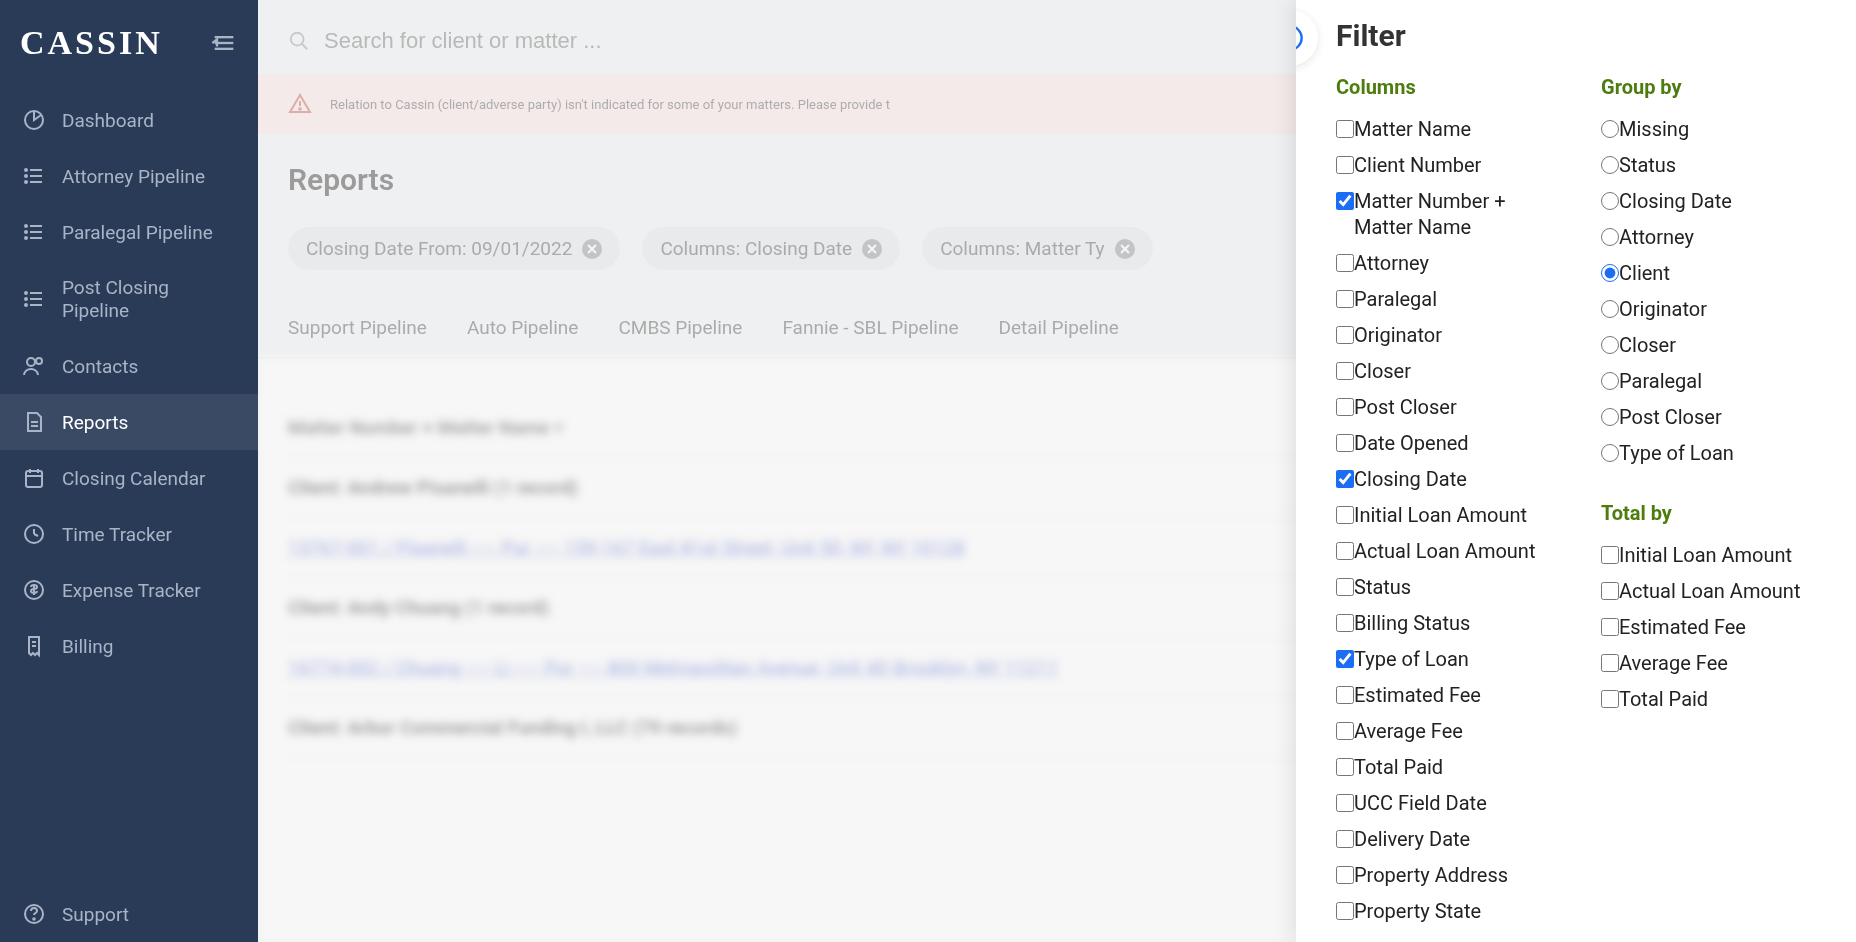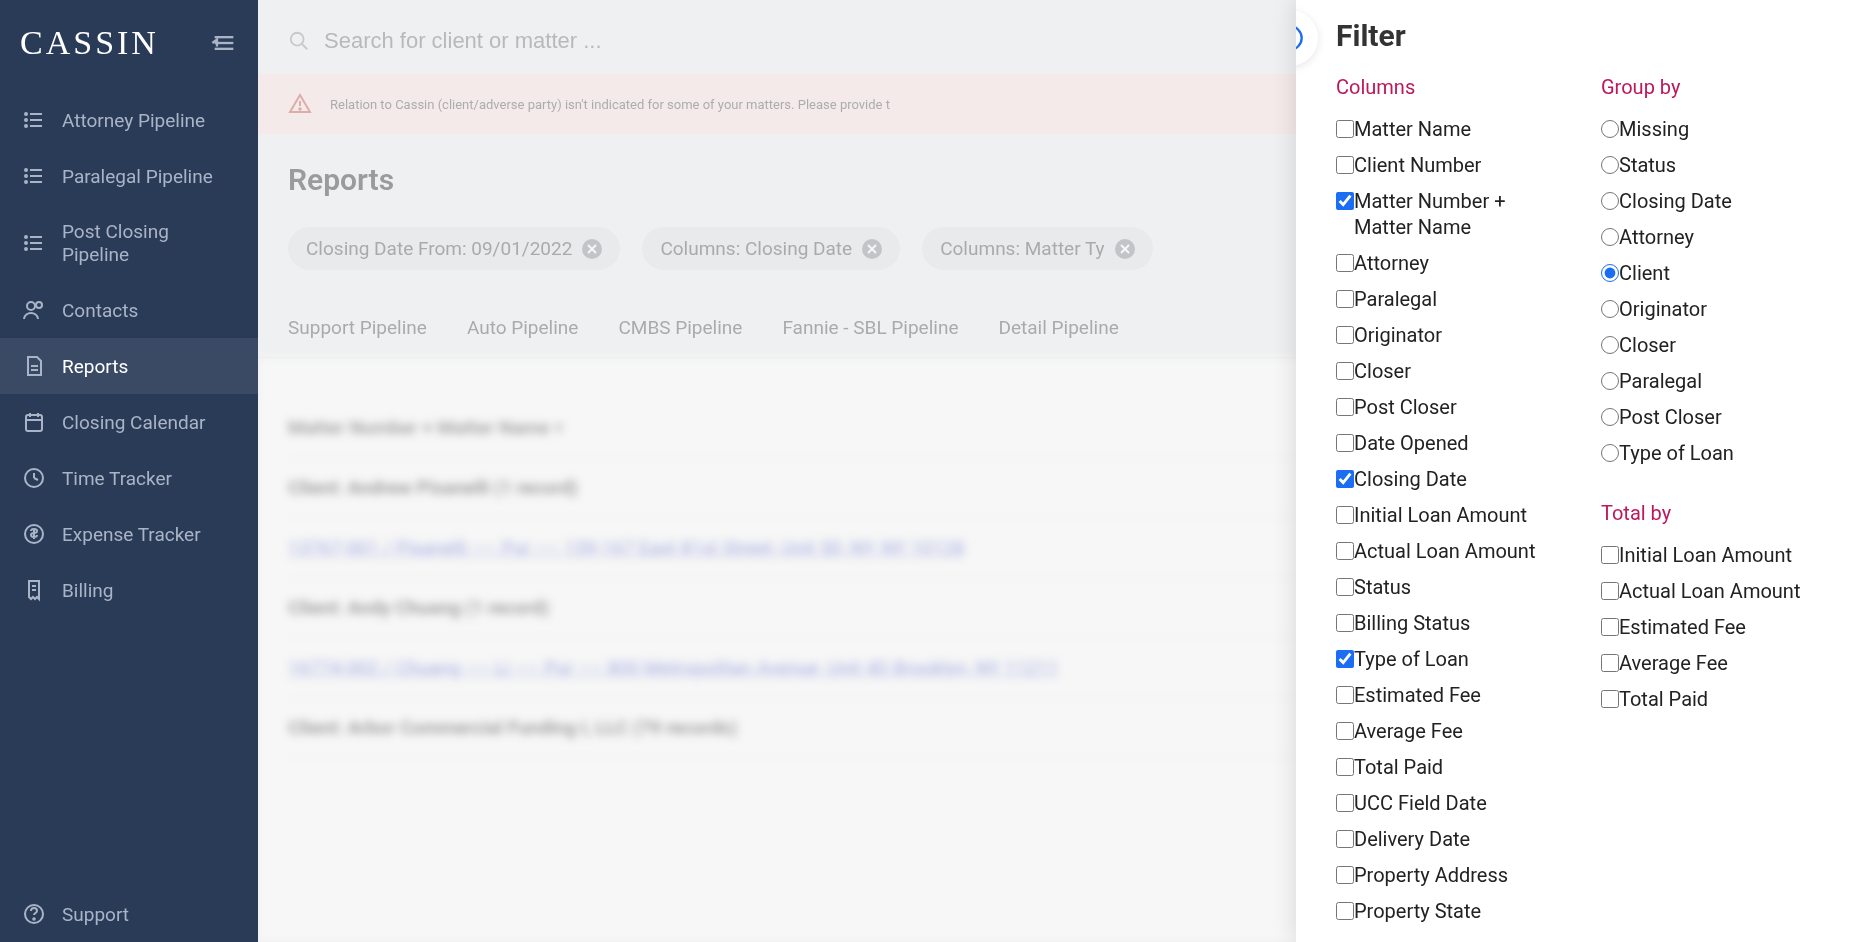--- a/index.html
+++ b/index.html
@@ -2,21 +2,21 @@
 <html><head>
 <meta charset="utf-8">
 <style>
   * { box-sizing: border-box; margin: 0; padding: 0; }
   html, body { width: 1856px; height: 942px; font-family: -apple-system, BlinkMacSystemFont, "Segoe UI", Roboto, sans-serif; overflow: hidden; }
   body { display: flex; background: #f5f5f5; color: #333; }
 
   
   .sidebar { width: 258px; background: #2a3b58; color: #a9b4c6; display: flex; flex-direction: column; flex-shrink: 0; }
   .sidebar-header { display: flex; align-items: center; justify-content: space-between; padding: 24px 20px 30px 20px; }
-  .logo { color: #fff; font-size: 34px; font-weight: 400; letter-spacing: 3px; font-family: Georgia, serif; }
+  .logo { color: #fff; font-size: 34px; font-weight: 700; letter-spacing: 3px; font-family: Georgia, serif; }
   .collapse-icon { width: 28px; height: 28px; display: flex; align-items: center; justify-content: center; }
   .nav { flex: 1; display: flex; flex-direction: column; }
   .nav-item { display: flex; align-items: center; gap: 16px; padding: 16px 22px; font-size: 19px; cursor: pointer; }
   .nav-item.active { background: rgba(255,255,255,0.08); color: #fff; }
   .nav-icon { width: 24px; height: 24px; display: flex; align-items: center; justify-content: center; flex-shrink: 0; }
   .nav-spacer { flex: 1; }
 
   
   .main { flex: 1; position: relative; background: #eef0f2; display: flex; flex-direction: column; overflow: hidden; }
   .topbar { display: flex; align-items: center; padding: 28px 30px 20px 30px; gap: 20px; }
@@ -50,21 +50,21 @@
   
   .dim { position: absolute; inset: 0; background: rgba(240,240,240,0.55); pointer-events: none; }
 
   
   .filter-panel { position: absolute; top: 0; right: 0; height: 100%; width: 560px; background: #fff; box-shadow: -4px 0 20px rgba(0,0,0,0.1); padding: 18px 30px 30px 40px; overflow-y: auto; }
   .filter-close { position: absolute; top: 10px; left: -34px; width: 56px; height: 56px; border-radius: 50%; background: #fff; display: flex; align-items: center; justify-content: center; box-shadow: 0 2px 8px rgba(0,0,0,0.1); cursor: pointer; }
   .filter-close svg { width: 28px; height: 28px; }
   .filter-title { font-size: 30px; font-weight: 700; margin-bottom: 22px; }
   .filter-body { display: flex; gap: 40px; }
   .filter-col { flex: 1; }
-  .filter-section-title { font-size: 20px; color: #be185d; margin-bottom: 12px; }
+  .filter-section-title { font-size: 20px; color: #4d7c0f; margin-bottom: 12px; font-weight: bold; }
   .filter-section { margin-bottom: 30px; }
   .check-row { display: flex; align-items: flex-start; gap: 0; padding: 5px 0; font-size: 20px; color: #222; }
   .check-row input { width: 18px; height: 18px; margin-top: 4px; flex-shrink: 0; cursor: pointer; }
   .check-row label { cursor: pointer; line-height: 1.3; }
   input[type="checkbox"] { accent-color: #1b6ef3; }
   input[type="radio"] { accent-color: #1b6ef3; }
 </style>
 </head>
 <body>
 
@@ -77,20 +77,29 @@
           <line x1="4" y1="12" x2="20" y2="12"></line>
           <line x1="4" y1="17" x2="20" y2="17"></line>
           <polyline points="2,12 6,9 6,15"></polyline>
         </svg>
     </div>
   </div>
   <div class="nav" id="nav">
       <div class="nav-item">
         <span class="nav-icon">
           <svg viewBox="0 0 24 24" fill="none" stroke="#a9b4c6" stroke-width="2">
+            <circle cx="12" cy="12" r="9"></circle>
+            <path d="M12 3 V12 L19 7"></path>
+          </svg>
+        </span>
+        <span>Dashboard</span>
+      </div>
+      <div class="nav-item">
+        <span class="nav-icon">
+          <svg viewBox="0 0 24 24" fill="none" stroke="#a9b4c6" stroke-width="2">
             <line x1="8" y1="6" x2="20" y2="6"></line>
             <line x1="8" y1="12" x2="20" y2="12"></line>
             <line x1="8" y1="18" x2="20" y2="18"></line>
             <circle cx="4" cy="6" r="1"></circle>
             <circle cx="4" cy="12" r="1"></circle>
             <circle cx="4" cy="18" r="1"></circle>
           </svg>
         </span>
         <span>Attorney Pipeline</span>
       </div>

